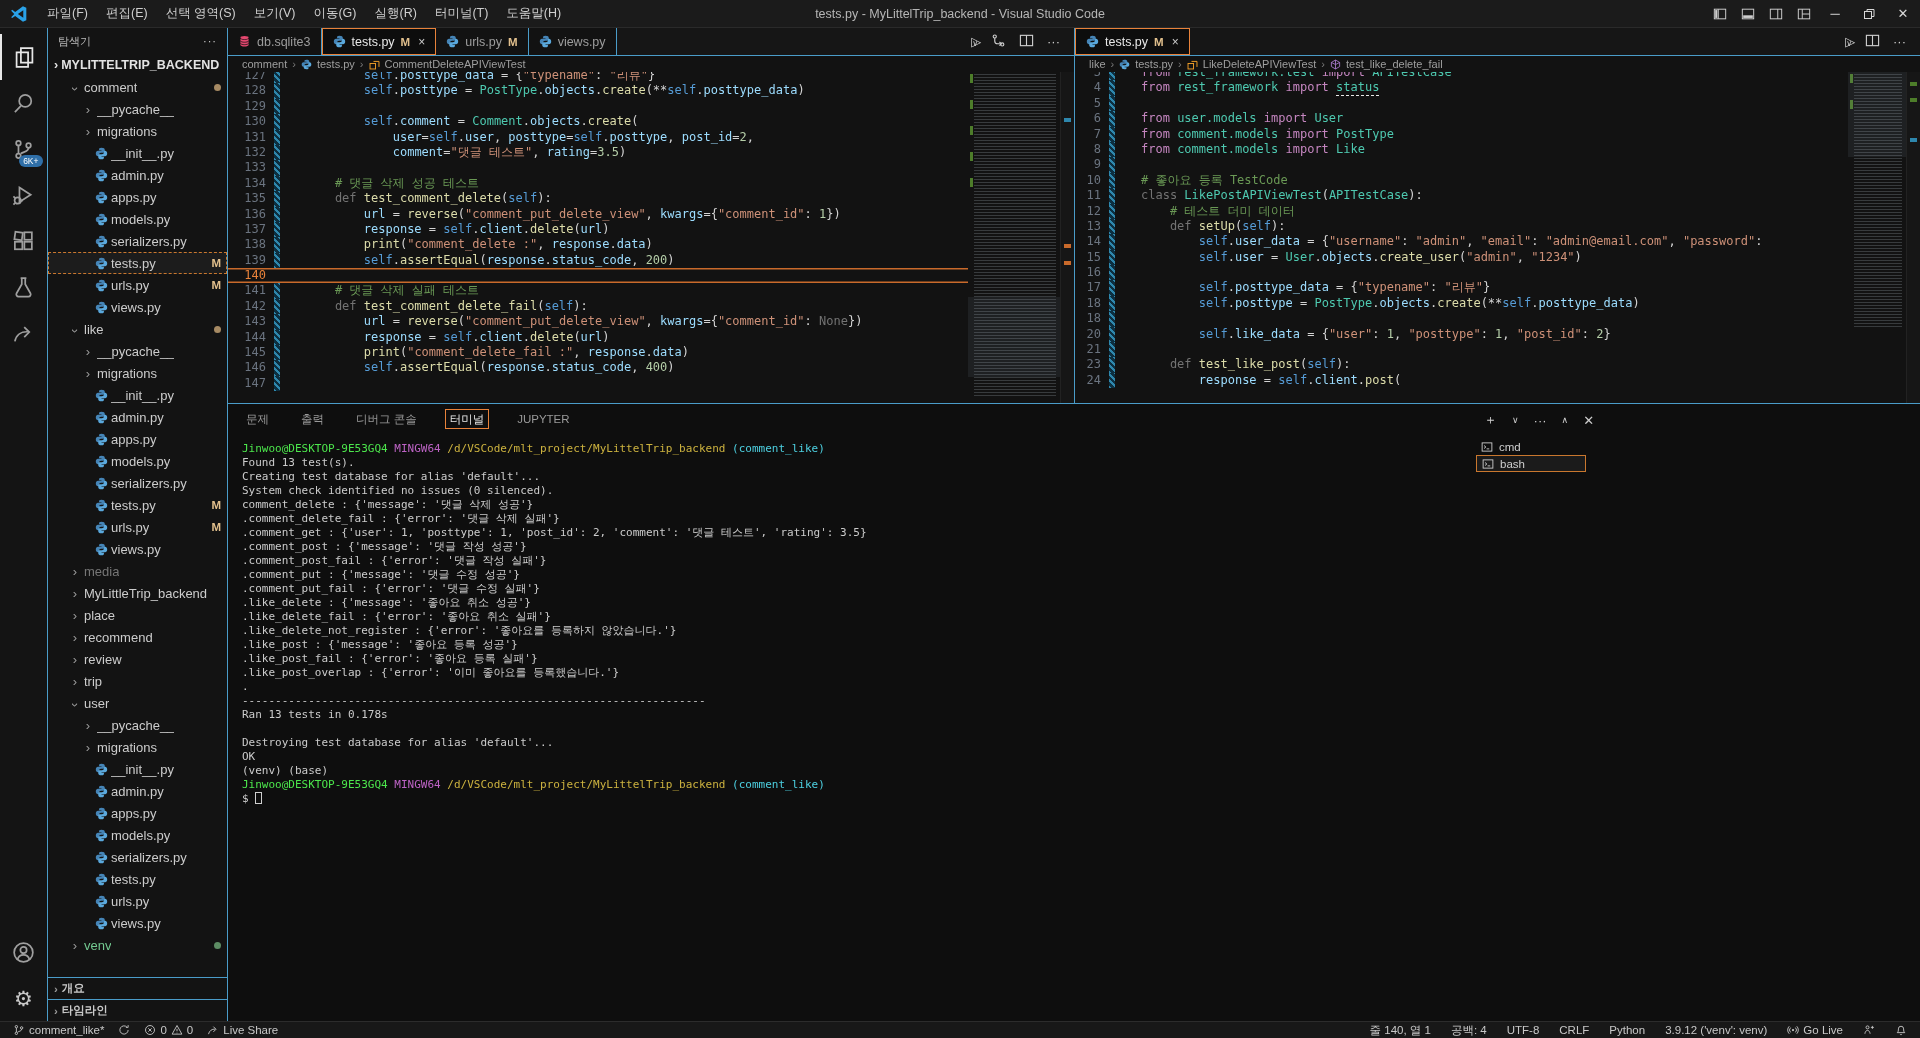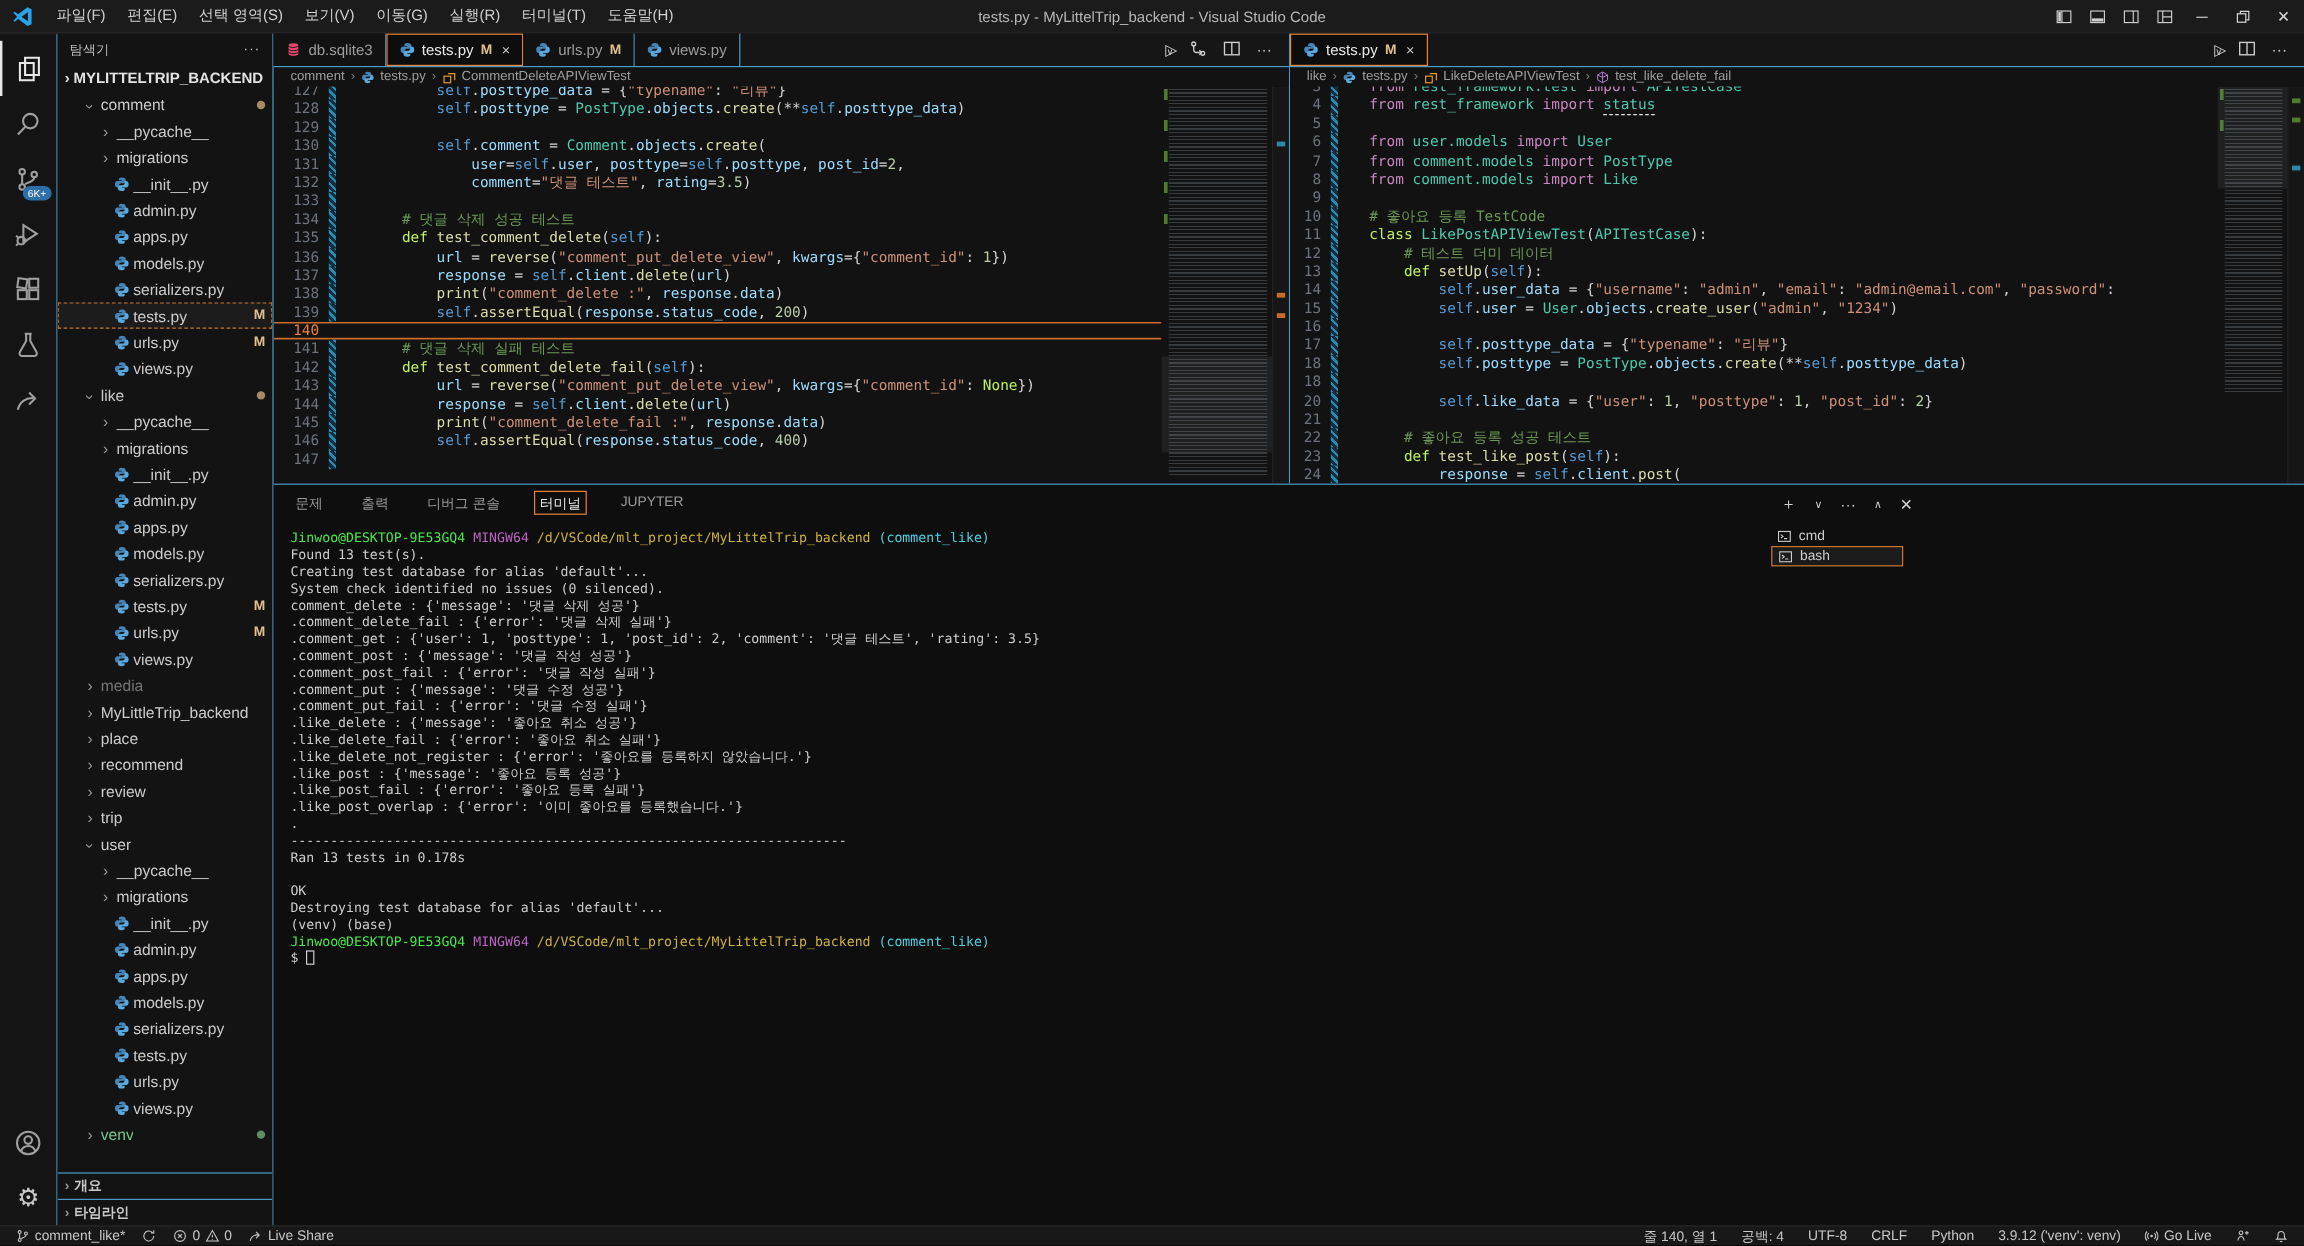--- a/index.html
+++ b/index.html
@@ -77,21 +77,21 @@
 
   .codewrap{flex:1;display:flex;min-height:0;overflow:hidden;position:relative;}
   .codearea{flex:1;overflow:hidden;font-family:"DejaVu Sans Mono",monospace;font-size:12px;}
   .line{display:flex;height:15.4px;line-height:15.4px;}
   .line.cur{box-shadow:inset 0 1.5px 0 #c96a2b, inset 0 -1.5px 0 #c96a2b;flex-direction:column;}
   .line.cur .ln{color:#e8823a;}
   .ln{width:46px;flex:none;text-align:right;padding-right:8px;color:#6b7480;}
   .egroup.right .ln{width:34px;}
   .gdiff{width:6px;flex:none;background:repeating-linear-gradient(45deg,#2e87ad 0 2px,#0d2f40 2px 4.5px);}
   .code{white-space:pre;padding-left:26px;color:#d4d4d4;}
-  .tk-k{color:#c586c0;} .tk-d{color:#bef264;} .tk-s{color:#569cd6;}
+  .tk-k{color:#c586c0;} .tk-d{color:#737373;} .tk-s{color:#569cd6;}
   .tk-f{color:#dcdcaa;} .tk-c{color:#4ec9b0;} .tk-v{color:#9cdcfe;}
   .tk-r{color:#ce9178;} .tk-n{color:#b5cea8;} .tk-m{color:#6a9955;}
   .tk-t{color:#d4d4d4;}
   .tk-u{color:#4ec9b0;border-bottom:1px dashed #e8e8e8;padding-bottom:1px;}
 
   .minimap{width:92px;flex:none;position:relative;background:var(--ebg);}
   .egroup.right .minimap{width:58px;}
   .mm-tex{position:absolute;left:6px;right:4px;top:2px;
     background:
       repeating-linear-gradient(180deg,rgba(190,205,215,.22) 0 1px,transparent 1px 3px);
@@ -832,25 +832,20 @@
                 </div>
                 <div class="line">
                   <span class="ln">20</span>
                   <span class="gdiff"></span>
                   <span class="code"><span class="tk-t">        </span><span class="tk-s">self</span><span class="tk-t">.</span><span class="tk-v">like_data</span><span class="tk-t"> = {</span><span class="tk-r">"user"</span><span class="tk-t">: </span><span class="tk-n">1</span><span class="tk-t">, </span><span class="tk-r">"posttype"</span><span class="tk-t">: </span><span class="tk-n">1</span><span class="tk-t">, </span><span class="tk-r">"post_id"</span><span class="tk-t">: </span><span class="tk-n">2</span><span class="tk-t">}</span></span>
                 </div>
                 <div class="line">
                   <span class="ln">21</span>
                   <span class="gdiff"></span>
                   <span class="code"></span>
-                </div>
-                <div class="line">
-                  <span class="ln">22</span>
-                  <span class="gdiff"></span>
-                  <span class="code"><span class="tk-m">    # 좋아요 등록 성공 테스트</span></span>
                 </div>
                 <div class="line">
                   <span class="ln">23</span>
                   <span class="gdiff"></span>
                   <span class="code"><span class="tk-d">    def </span><span class="tk-f">test_like_post</span><span class="tk-t">(</span><span class="tk-s">self</span><span class="tk-t">):</span></span>
                 </div>
                 <div class="line">
                   <span class="ln">24</span>
                   <span class="gdiff"></span>
                   <span class="code"><span class="tk-t">        </span><span class="tk-v">response</span><span class="tk-t"> = </span><span class="tk-s">self</span><span class="tk-t">.</span><span class="tk-v">client</span><span class="tk-t">.</span><span class="tk-f">post</span><span class="tk-t">(</span></span>
@@ -900,22 +895,22 @@
             <div class="termline"><span class="tl-w">.like_delete : {'message': '좋아요 취소 성공'}</span></div>
             <div class="termline"><span class="tl-w">.like_delete_fail : {'error': '좋아요 취소 실패'}</span></div>
             <div class="termline"><span class="tl-w">.like_delete_not_register : {'error': '좋아요를 등록하지 않았습니다.'}</span></div>
             <div class="termline"><span class="tl-w">.like_post : {'message': '좋아요 등록 성공'}</span></div>
             <div class="termline"><span class="tl-w">.like_post_fail : {'error': '좋아요 등록 실패'}</span></div>
             <div class="termline"><span class="tl-w">.like_post_overlap : {'error': '이미 좋아요를 등록했습니다.'}</span></div>
             <div class="termline"><span class="tl-w">.</span></div>
             <div class="termline"><span class="tl-w">----------------------------------------------------------------------</span></div>
             <div class="termline"><span class="tl-w">Ran 13 tests in 0.178s</span></div>
             <div class="termline"><span class="tl-w"></span></div>
+            <div class="termline"><span class="tl-w">Destroying test database for alias 'default'...</span></div>
             <div class="termline"><span class="tl-w">OK</span></div>
-            <div class="termline"><span class="tl-w">Destroying test database for alias 'default'...</span></div>
             <div class="termline"><span class="tl-w">(venv) (base)</span></div>
             <div class="termline"><span class="tl-g">Jinwoo@DESKTOP-9E53GQ4</span><span class="tl-w"> </span><span class="tl-p">MINGW64</span><span class="tl-w"> </span><span class="tl-y">/d/VSCode/mlt_project/MyLittelTrip_backend</span><span class="tl-w"> </span><span class="tl-cy">(comment_like)</span></div>
             <div class="termline"><span class="tl-w">$ </span><span class="tl-cur"></span></div>
           </div>
         <div class="term-list" id="termlist">
             <div class="term-item">
               <svg viewBox="0 0 16 16">
                 <rect x="1.5" y="2.5" width="13" height="11"></rect>
                 <path d="M4 6l2.5 2L4 10M7.5 10.5H11"></path>
               </svg>

